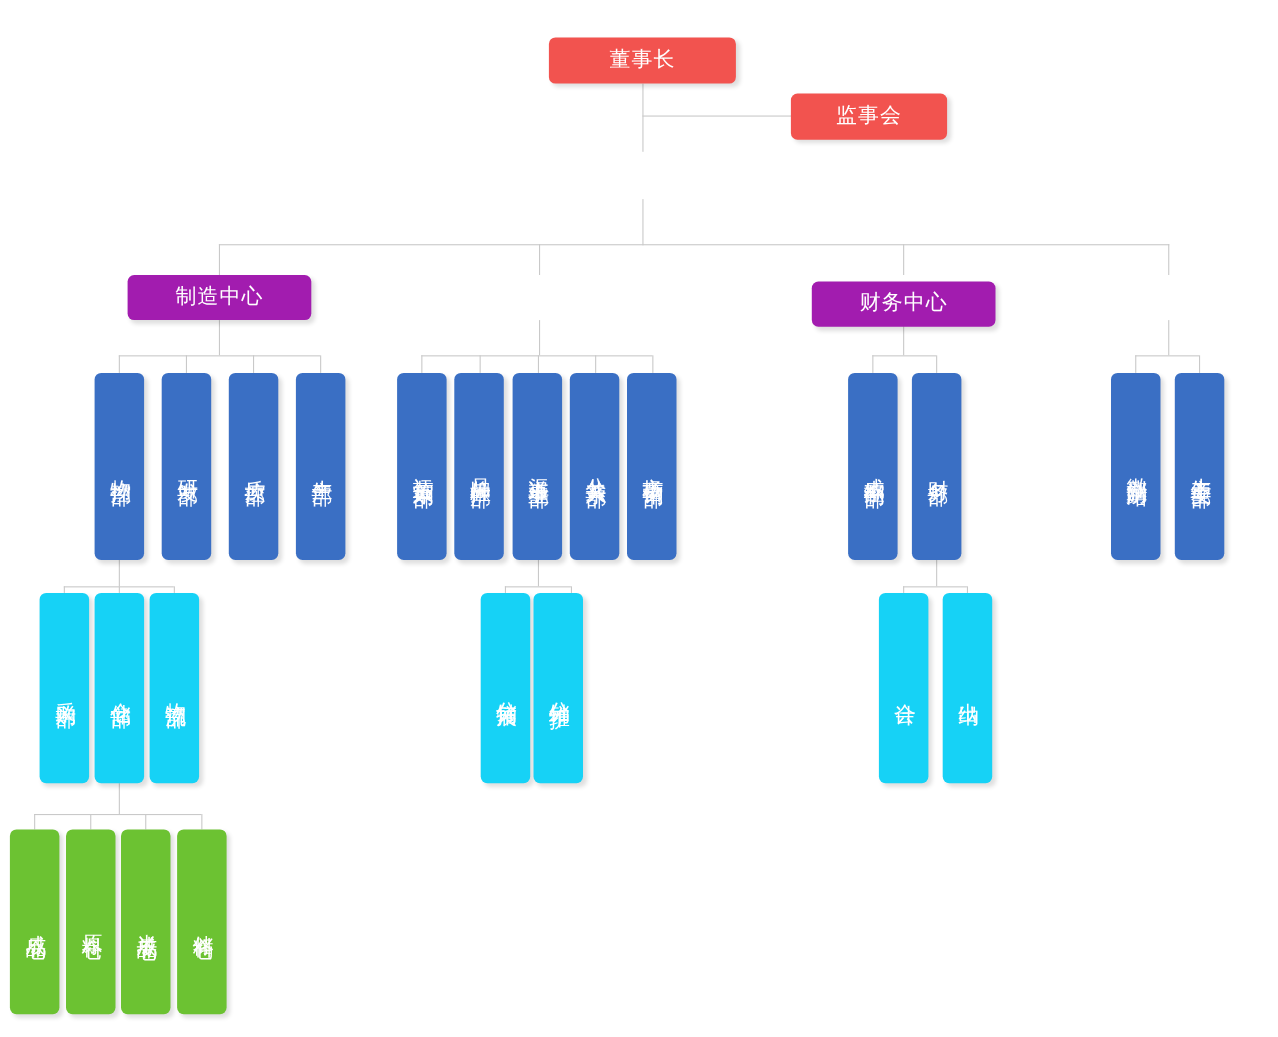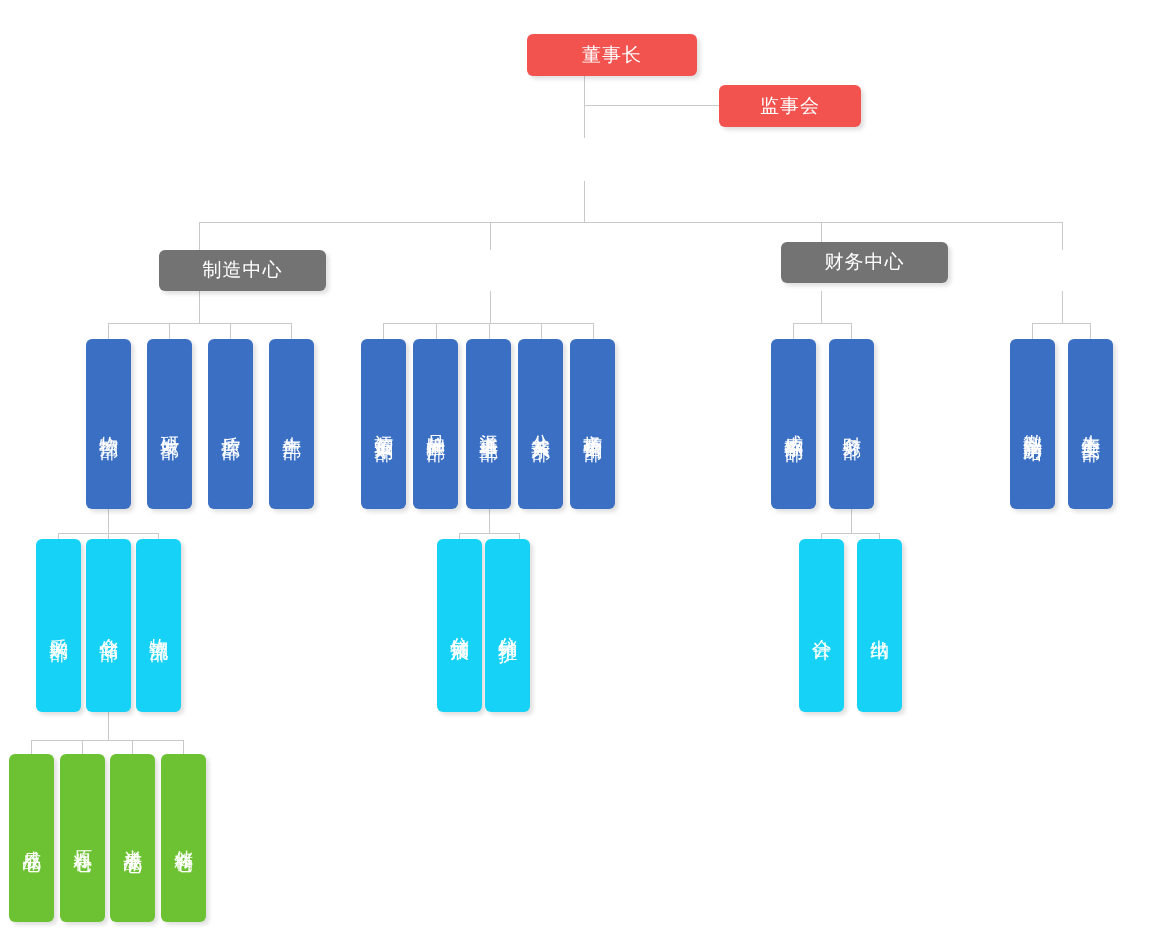--- a/index.html
+++ b/index.html
@@ -56,21 +56,21 @@
     font-size: 19px;
     letter-spacing: 2px;
     padding: 6px 0;
   }
   .node.vert .node-label {
     white-space: nowrap;
   }
 
   
   .lvl-exec     { background: #f2534f; }
-  .lvl-center   { background: #737373; margin-left: 43px; }
+  .lvl-center   { background: #a21caf; }
   .lvl-dept     { background: #3a6fc4; }
   .lvl-subdept  { background: #16d2f6; }
   .lvl-ware     { background: #6cc232; }
 </style>
 </head>
 <body>
 
 <div id="chart-canvas">
 
   <div class="connector v" style="left:584px; top:76px; height:62px;"></div>
@@ -127,33 +127,33 @@
   <div class="connector v" style="left:821px; top:533px; height:6px;"></div>
   <div class="connector v" style="left:879px; top:533px; height:6px;"></div>
 
   <div class="connector v" style="left:108px; top:712px; height:28px;"></div>
   <div class="connector h" style="left:31px; top:740px; width:152px;"></div>
   <div class="connector v" style="left:31px; top:740px; height:14px;"></div>
   <div class="connector v" style="left:82px; top:740px; height:14px;"></div>
   <div class="connector v" style="left:132px; top:740px; height:14px;"></div>
   <div class="connector v" style="left:183px; top:740px; height:14px;"></div>
 
-  <div class="node horiz lvl-exec" style="left:499px; top:34px; width:170px; height:42px;margin-left:28px;">
+  <div class="node horiz lvl-exec" style="left:499px; top:34px; width:170px; height:42px;">
     <span class="node-label">董事长</span>
   </div>
 
   <div class="node horiz lvl-exec" style="left:719px; top:85px; width:142px; height:42px;">
     <span class="node-label">监事会</span>
   </div>
 
 
   <div class="node horiz lvl-center" style="left:116px; top:250px; width:167px; height:41px;">
     <span class="node-label">制造中心</span>
   </div>
-  <div class="node horiz lvl-center" style="left:738px; top:242px; width:167px; height:41px;">
+  <div class="node horiz lvl-center" style="left:738px; top:256px; width:167px; height:41px;">
     <span class="node-label">财务中心</span>
   </div>
 
   <div class="node vert lvl-dept" style="left:86px; top:339px; width:45px; height:170px;">
     <span class="node-label">物控部</span>
   </div>
   <div class="node vert lvl-dept" style="left:147px; top:339px; width:45px; height:170px;">
     <span class="node-label">研发部</span>
   </div>
   <div class="node vert lvl-dept" style="left:208px; top:339px; width:45px; height:170px;">

